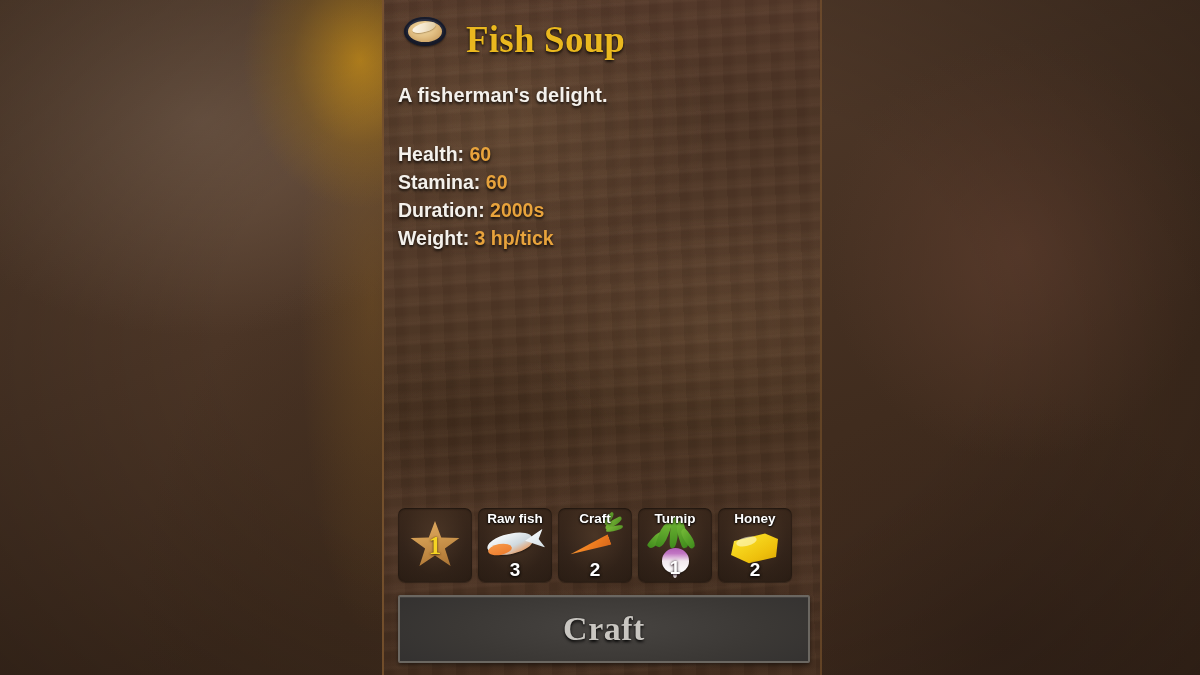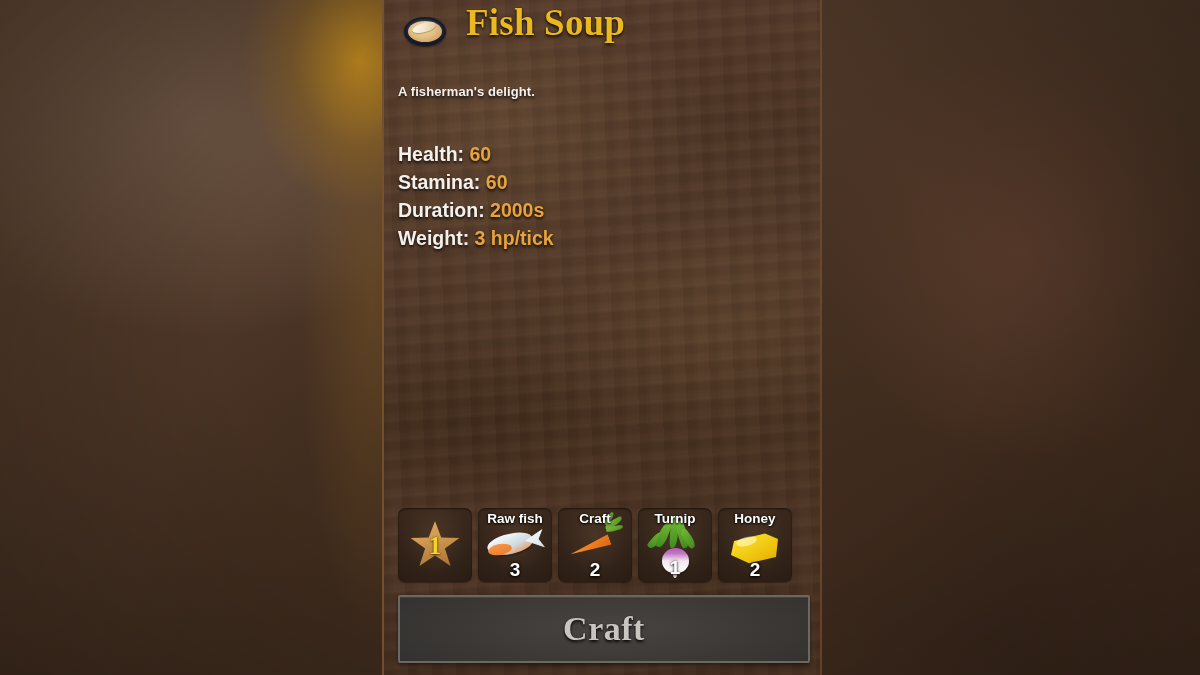--- a/index.html
+++ b/index.html
@@ -85,21 +85,21 @@
     width: 100%;
     height: 100%;
   }
 
   
   #header {
     position: absolute;
     left: 14px;
     top: 4px;
     display: flex;
-    align-items: flex-start;
+    align-items: flex-end;
     gap: 14px;
     height: 54px;
   }
   .item-icon {
     position: relative;
     width: 54px;
     height: 54px;
     flex: 0 0 54px;
   }
   
@@ -149,21 +149,21 @@
     text-shadow: 0 2px 3px rgba(0,0,0,0.75), 0 0 1px rgba(0,0,0,0.9);
     letter-spacing: 0.2px;
     white-space: nowrap;
   }
 
   
   #desc {
     position: absolute;
     left: 14px;
     top: 84px;
-    font-size: 13px;
+    font-size: 20px;
     font-weight: bold;
     color: #f4f1ec;
     text-shadow: 0 2px 3px rgba(0,0,0,0.8);
     letter-spacing: 0.1px;
     white-space: nowrap;
   }
   #stats {
     position: absolute;
     left: 14px;
     top: 140px;

